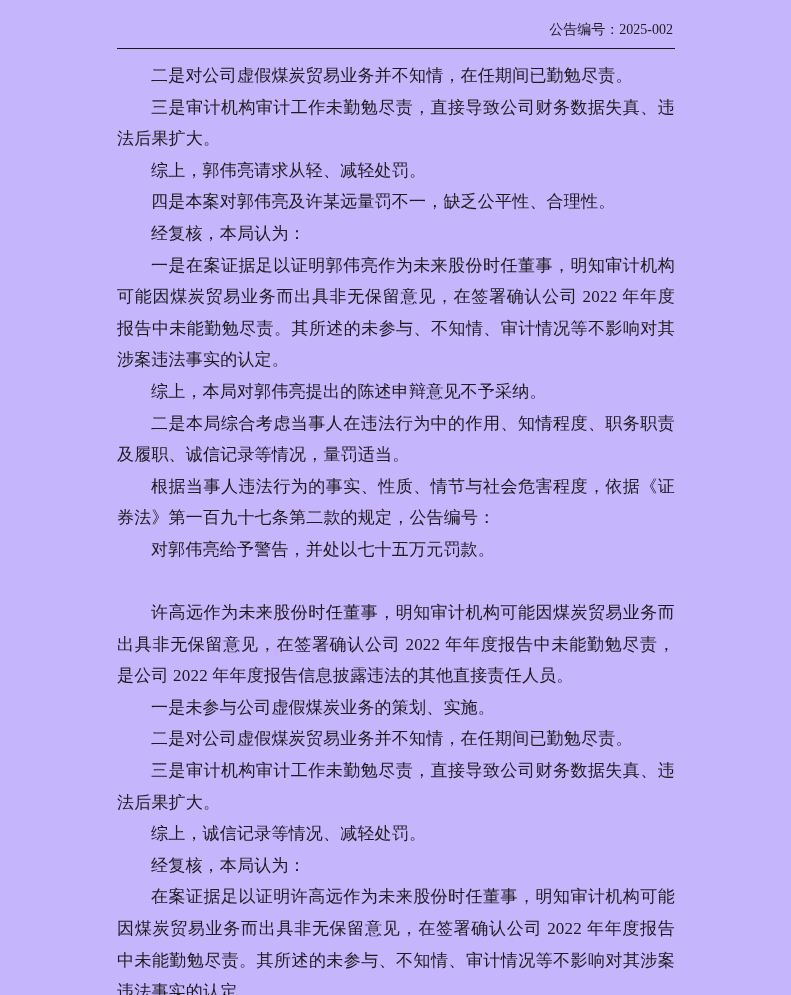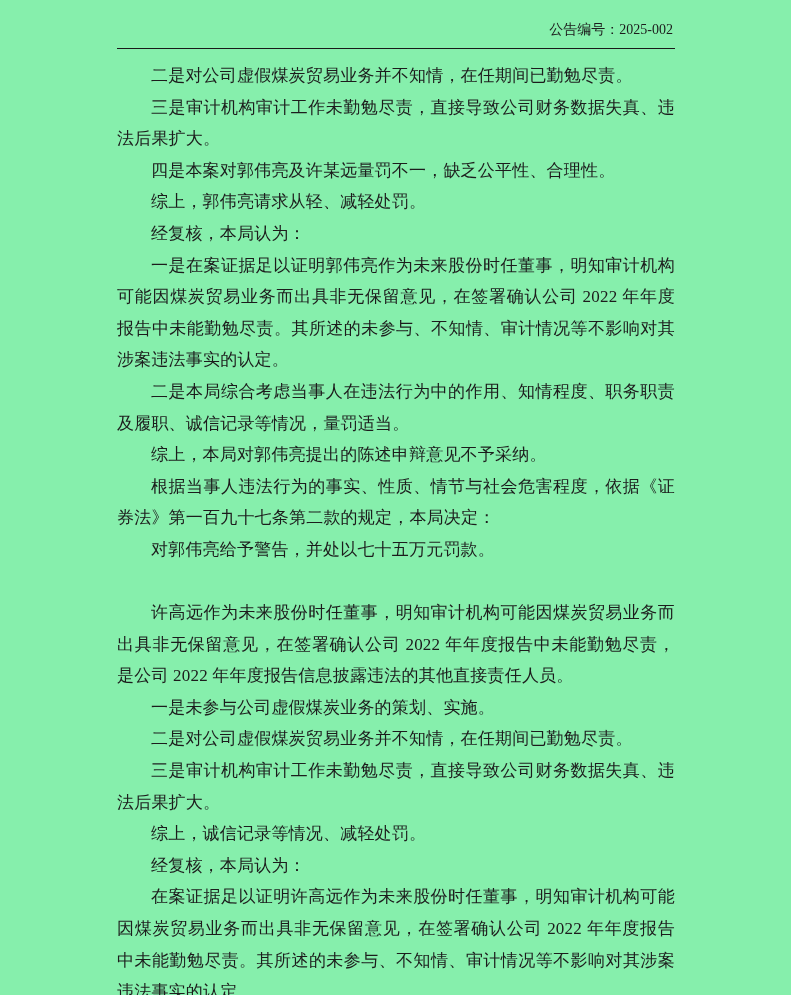--- a/index.html
+++ b/index.html
@@ -4,21 +4,21 @@
 <style>
   html, body {
     margin: 0;
     padding: 0;
     background: #ffffff;
   }
   .page {
     position: relative;
     width: 791px;
     height: 995px;
-    background: #86efac;
+    background: #c4b5fd;
     overflow: hidden;
     font-family: "Liberation Serif", "DejaVu Serif", serif;
     color: #1c1c1c;
   }
   .header {
     margin: 0 118px 0 117px;
     padding-top: 21px;
     text-align: right;
     font-size: 14px;
     line-height: 17px;
@@ -52,27 +52,27 @@
 
   <div class="header">
     <span>公告编号：2025-002</span>
   </div>
 
   <div class="rule"></div>
 
   <div class="content">
     <p>二是对公司虚假煤炭贸易业务并不知情，在任期间已勤勉尽责。</p>
     <p>三是审计机构审计工作未勤勉尽责，直接导致公司财务数据失真、违法后果扩大。</p>
+    <p>综上，郭伟亮请求从轻、减轻处罚。</p>
     <p>四是本案对郭伟亮及许某远量罚不一，缺乏公平性、合理性。</p>
-    <p>综上，郭伟亮请求从轻、减轻处罚。</p>
     <p>经复核，本局认为：</p>
     <p>一是在案证据足以证明郭伟亮作为未来股份时任董事，明知审计机构可能因煤炭贸易业务而出具非无保留意见，在签署确认公司 2022 年年度报告中未能勤勉尽责。其所述的未参与、不知情、审计情况等不影响对其涉案违法事实的认定。</p>
+    <p>综上，本局对郭伟亮提出的陈述申辩意见不予采纳。</p>
     <p>二是本局综合考虑当事人在违法行为中的作用、知情程度、职务职责及履职、诚信记录等情况，量罚适当。</p>
-    <p>综上，本局对郭伟亮提出的陈述申辩意见不予采纳。</p>
-    <p>根据当事人违法行为的事实、性质、情节与社会危害程度，依据《证券法》第一百九十七条第二款的规定，本局决定：</p>
+    <p>根据当事人违法行为的事实、性质、情节与社会危害程度，依据《证券法》第一百九十七条第二款的规定，公告编号：</p>
     <p>对郭伟亮给予警告，并处以七十五万元罚款。</p>
     <div class="spacer"></div>
     <p>许高远作为未来股份时任董事，明知审计机构可能因煤炭贸易业务而出具非无保留意见，在签署确认公司 2022 年年度报告中未能勤勉尽责，是公司 2022 年年度报告信息披露违法的其他直接责任人员。</p>
     <p>一是未参与公司虚假煤炭业务的策划、实施。</p>
     <p>二是对公司虚假煤炭贸易业务并不知情，在任期间已勤勉尽责。</p>
     <p>三是审计机构审计工作未勤勉尽责，直接导致公司财务数据失真、违法后果扩大。</p>
     <p>综上，诚信记录等情况、减轻处罚。</p>
     <p>经复核，本局认为：</p>
     <p>在案证据足以证明许高远作为未来股份时任董事，明知审计机构可能因煤炭贸易业务而出具非无保留意见，在签署确认公司 2022 年年度报告中未能勤勉尽责。其所述的未参与、不知情、审计情况等不影响对其涉案违法事实的认定。</p>
   </div>

